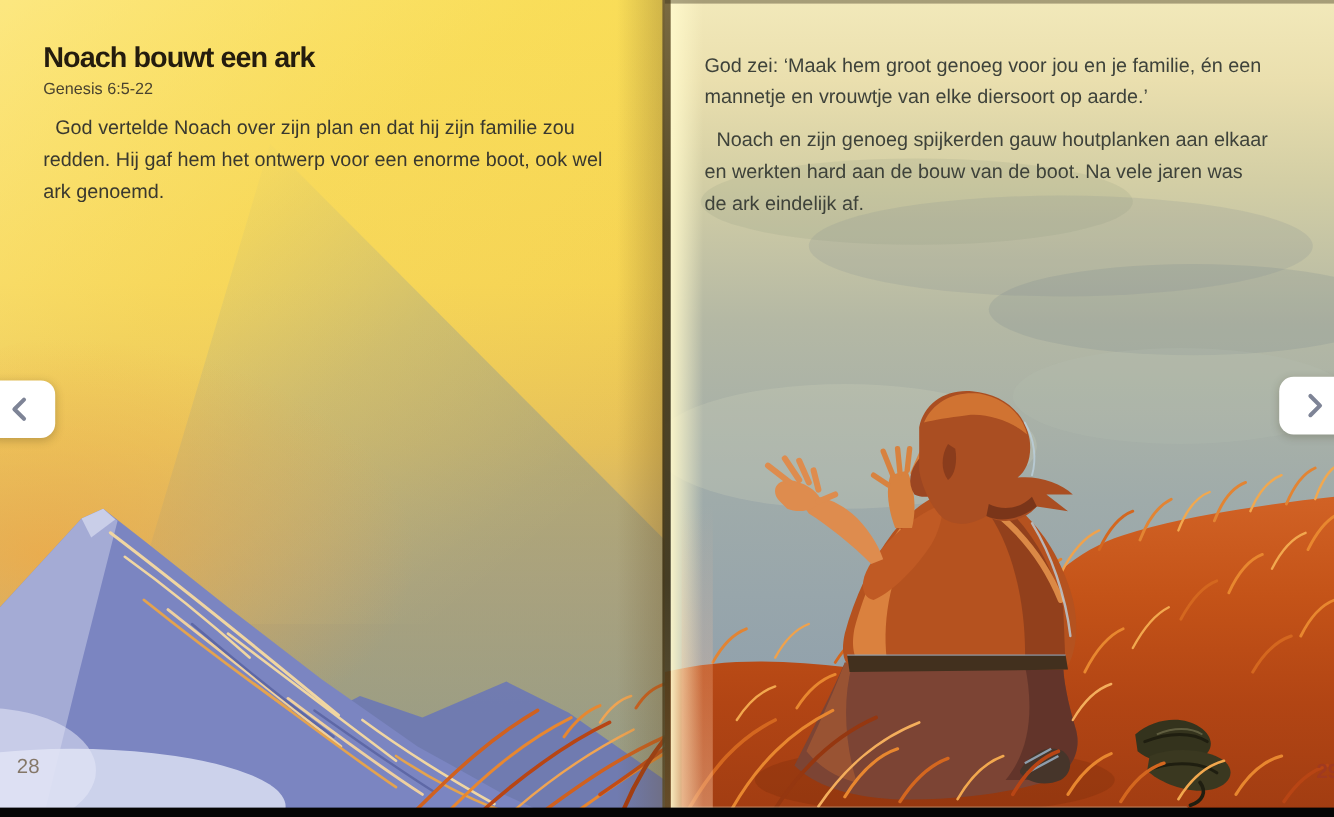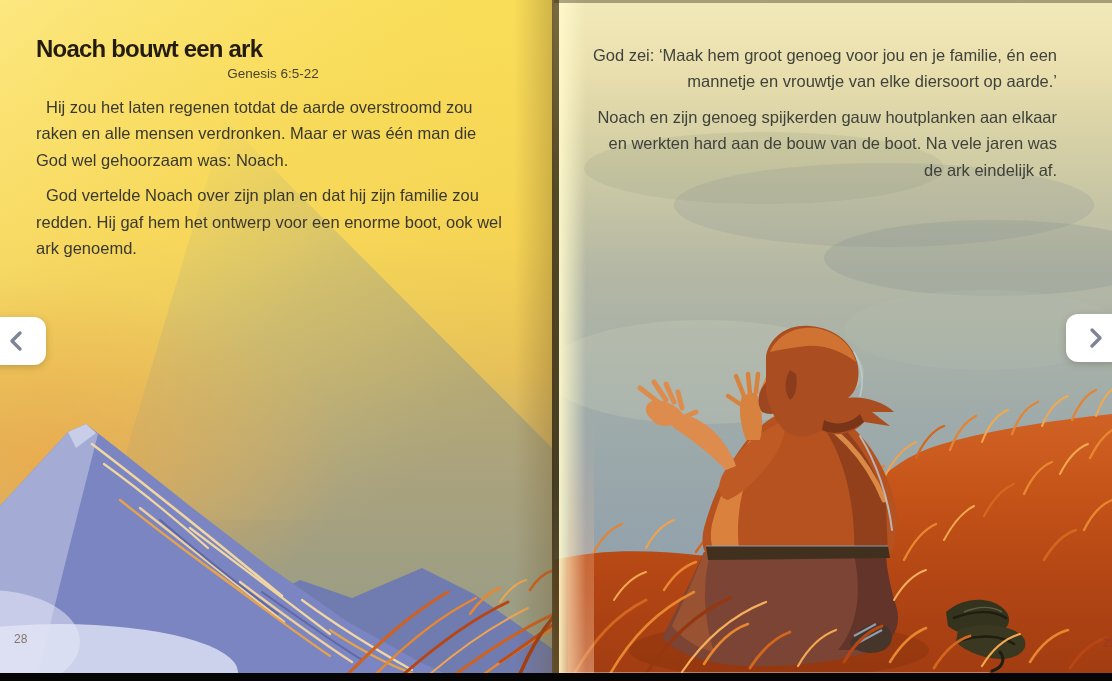--- a/index.html
+++ b/index.html
@@ -11,25 +11,25 @@
   .page-left{left:0;width:554px;}
   .page-right{left:554px;width:558px;}
   .illus{position:absolute;left:0;top:0;width:100%;height:100%;display:block;}
 
   
   .text-left{position:absolute;left:36px;top:34px;width:474px;color:#3a392f;}
   .text-left h1{
     margin:0 0 1px 0;font-size:24px;line-height:30px;font-weight:700;
     color:#241c0e;letter-spacing:-0.8px;
   }
-  .ref{font-size:13.5px;line-height:18px;color:#4a432f;margin:0 0 11px 0;text-align:center;}
+  .ref{font-size:13.5px;line-height:18px;color:#4a432f;margin:0 0 11px 0;}
   .story p{margin:0 0 9px 0;font-size:16.5px;line-height:26.4px;}
   .story p.ind{text-indent:10px;}
-  .text-right{position:absolute;left:33px;top:42px;width:470px;color:#3e423a;text-align:right;}
-  .pagenum{position:absolute;font-size:12px;line-height:14px;text-align:center;}
+  .text-right{position:absolute;left:33px;top:42px;width:470px;color:#3e423a;}
+  .pagenum{position:absolute;font-size:17px;line-height:14px;text-align:center;}
   .pn-left{left:14px;bottom:28px;color:#847768;}
   .pn-right{right:-4px;bottom:24px;color:#a03a20;font-weight:700;letter-spacing:0;}
 
   
   .spine-shadow{position:absolute;left:514px;top:0;width:40px;height:674px;
     background:linear-gradient(to right,rgba(122,92,40,0),rgba(108,82,34,0.30));}
   .spine-gap{position:absolute;left:552px;top:0;width:7px;height:674px;opacity:.9;
     background:linear-gradient(to bottom,#6d5c34,#463a1a 28%,#3c3115 72%,#5e4e2b);}
   .spine-light{position:absolute;left:559px;top:0;width:27px;height:674px;
     background:linear-gradient(to right,rgba(255,249,203,0.92),rgba(255,249,203,0));}
@@ -121,21 +121,20 @@
         <path d="M500,602 q12,-18 26,-22" stroke="#f0a452" stroke-width="2"></path>
         <path d="M530,590 q10,-16 24,-20" stroke="#d0611f" stroke-width="2.5"></path>
         <path d="M520,674 C530,650 544,628 554,616" stroke="#a83c10" stroke-width="3.5"></path>
       </g>
     </svg>
 
     <div class="text-left">
       <h1>Noach bouwt een ark</h1>
       <div class="ref">Genesis 6:5-22</div>
       <div class="story">
-        <p class="ind">Hij zou het laten regenen totdat de aarde overstroomd zou raken en alle mensen verdronken. Maar er was één man die God wel gehoorzaam was: Noach.</p>
         <p class="ind">God vertelde Noach over zijn plan en dat hij zijn familie zou redden. Hij gaf hem het ontwerp voor een enorme boot, ook wel ark genoemd.</p>
       </div>
     </div>
     <div class="pagenum pn-left">28</div>
   </div>
 
   <div class="page page-right">
     <svg class="illus" viewBox="0 0 558 674" preserveAspectRatio="none">
       <defs>
         <linearGradient id="rpSky" x1="0" y1="0" x2="0" y2="1">

